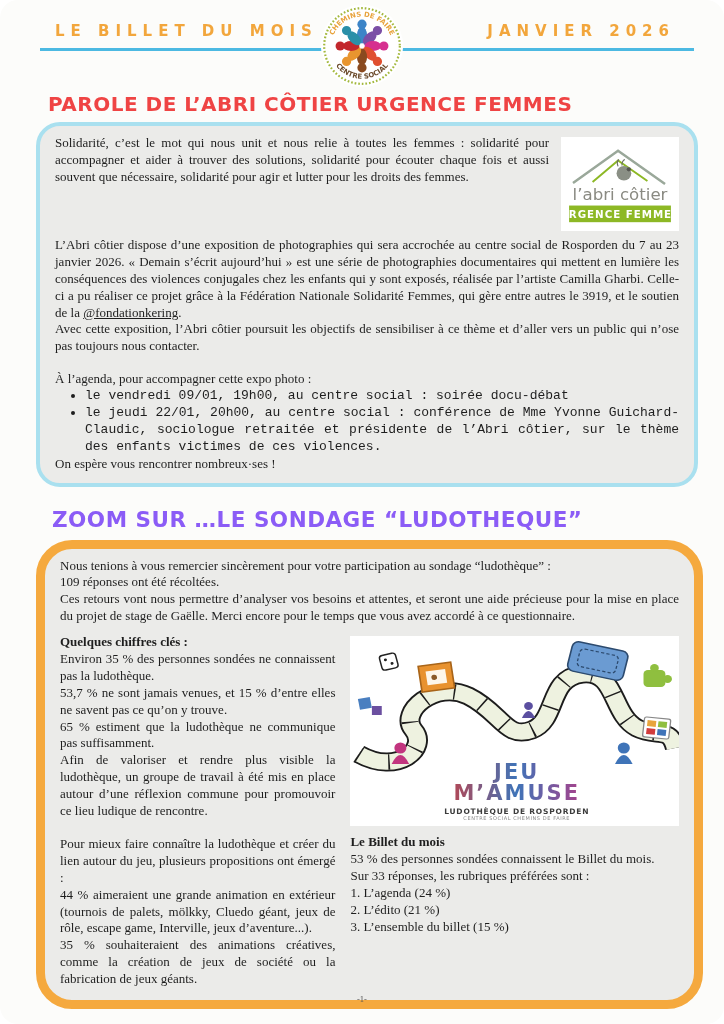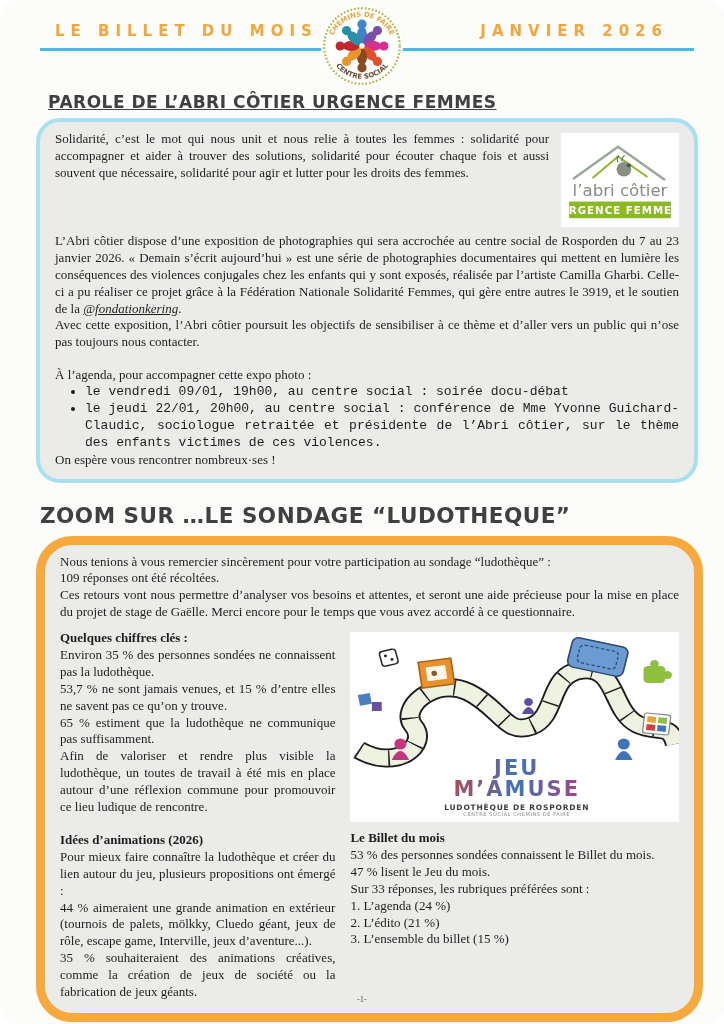--- a/index.html
+++ b/index.html
@@ -5,38 +5,38 @@
   html,body{margin:0;padding:0;background:#ffffff;}
   .page{position:relative;width:724px;height:1024px;background:#fcfcfa;overflow:hidden;
         font-family:"Liberation Serif",serif;color:#1e1e1e;border-radius:18px;}
 
   
   .header{position:relative;height:92px;}
   .hline{position:absolute;top:48px;left:40px;right:30px;height:3px;background:#4cb9e2;}
   .h-title{position:absolute;top:22px;font-family:"DejaVu Sans",sans-serif;font-weight:bold;
            color:#f2a63c;font-size:15px;letter-spacing:6px;white-space:nowrap;}
   .h-left{left:55px;}
-  .h-right{right:56px;}
+  .h-right{right:49px;}
   .logo-wrap{position:absolute;left:50%;top:4px;transform:translateX(-50%);width:84px;height:84px;z-index:2;}
 
   
   .sec-title{font-family:"DejaVu Sans",sans-serif;font-weight:bold;letter-spacing:0.5px;margin:0;}
-  .t-cyan{color:#404040;font-size:17px;margin:0 0 6px 48px;text-decoration:underline;}
-  .t-orange{color:#404040;font-size:21.5px;margin:20px 0 8px 40px;}
+  .t-cyan{color:#ef4444;font-size:20px;margin:0 0 6px 48px;}
+  .t-orange{color:#8b5cf6;font-size:21.5px;margin:20px 0 8px 52px;}
 
   
   .box{background:#ebebe9;font-size:13px;line-height:1.3;}
   .box-cyan{margin:0 26px 0 36px;border:4px solid #a9e0ef;border-radius:24px;padding:9px 15px 10px;}
   .box-orange{margin:0 21px 12px 36px;border:9px solid #f5a93e;border-radius:36px;padding:9px 15px 12px;}
   .box p{margin:0;text-align:justify;}
   .bold-head{font-weight:bold;text-align:right;}
   .spacer{height:16px;}
   ul.agenda{margin:0;padding:0 0 0 30px;}
   ul.agenda li{text-align:justify;font-family:Liberation Mono, monospace;}
-  .link{text-decoration:underline;cursor:pointer;font-style:italic;}
+  .link{text-decoration:underline;cursor:pointer;}
 
   
   .abri-logo{float:right;width:118px;height:94px;background:#ffffff;margin:2px 0 6px 12px;}
   .clear-r{clear:right;}
 
   
   .cols{display:flex;gap:15px;margin-top:9px;}
   .col-l{flex:0 0 44.5%;}
   .col-r{flex:1;min-width:0;}
 
@@ -153,23 +153,22 @@
     <p>109 réponses ont été récoltées.</p>
     <p>Ces retours vont nous permettre d’analyser vos besoins et attentes, et seront une aide précieuse pour la mise en place du projet de stage de Gaëlle. Merci encore pour le temps que vous avez accordé à ce questionnaire.</p>
 
     <div class="cols">
 
       <div class="col-l">
         <p class="bold-head">Quelques chiffres clés :</p>
         <p>Environ 35 % des personnes sondées ne connaissent pas la ludothèque.</p>
         <p>53,7 % ne sont jamais venues, et 15 % d’entre elles ne savent pas ce qu’on y trouve.</p>
         <p>65 % estiment que la ludothèque ne communique pas suffisamment.</p>
-        <p>Afin de valoriser et rendre plus visible la ludothèque, un toutes de travail à été mis en place autour d’une réflexion commune pour promouvoir ce lieu ludique de rencontre.</p>
+        <p>Afin de valoriser et rendre plus visible la ludothèque, un groupe de travail à été mis en place autour d’une réflexion commune pour promouvoir ce lieu ludique de rencontre.</p>
         <div class="spacer"></div>
-        <p class="bold-head">Idées d’animations (2026)</p>
         <p>Pour mieux faire connaître la ludothèque et créer du lien autour du jeu, plusieurs propositions ont émergé :</p>
         <p>44 % aimeraient une grande animation en extérieur (tournois de palets, mölkky, Cluedo géant, jeux de rôle, escape game, Interville, jeux d’aventure...).</p>
         <p>35 % souhaiteraient des animations créatives, comme la création de jeux de société ou la fabrication de jeux géants.</p>
       </div>
 
       <div class="col-r">
         <div class="jeu-img">
           <svg class="road" viewBox="0 0 300 136" preserveAspectRatio="none">
             <path d="M8,118 C44,140 72,112 58,94 C44,76 78,44 108,60 C138,76 142,104 166,94 C190,84 180,42 212,38 C244,34 238,78 262,92 C280,102 292,90 297,112" fill="none" stroke="#1c1c1c" stroke-width="19"></path>
             <path d="M8,118 C44,140 72,112 58,94 C44,76 78,44 108,60 C138,76 142,104 166,94 C190,84 180,42 212,38 C244,34 238,78 262,92 C280,102 292,90 297,112" fill="none" stroke="#eef2e0" stroke-width="15.5"></path>
@@ -220,21 +219,20 @@
           <div class="jm-text">
             <div class="jm-line">JEU</div>
             <div class="jm-line">M’AMUSE</div>
             <div class="jm-cap1">LUDOTHÈQUE DE ROSPORDEN</div>
             <div class="jm-cap2">CENTRE SOCIAL CHEMINS DE FAIRE</div>
           </div>
         </div>
 
         <p class="bold-head">Le Billet du mois</p>
         <p>53 % des personnes sondées connaissent le Billet du mois.</p>
-        <p>47 % lisent le Jeu du mois.</p>
         <p>Sur 33 réponses, les rubriques préférées sont :</p>
         <p>1. L’agenda (24 %)</p>
         <p>2. L’édito (21 %)</p>
         <p>3. L’ensemble du billet (15 %)</p>
       </div>
     </div>
   </div>
 
   <div class="pagenum">-1-</div>
 </div>

